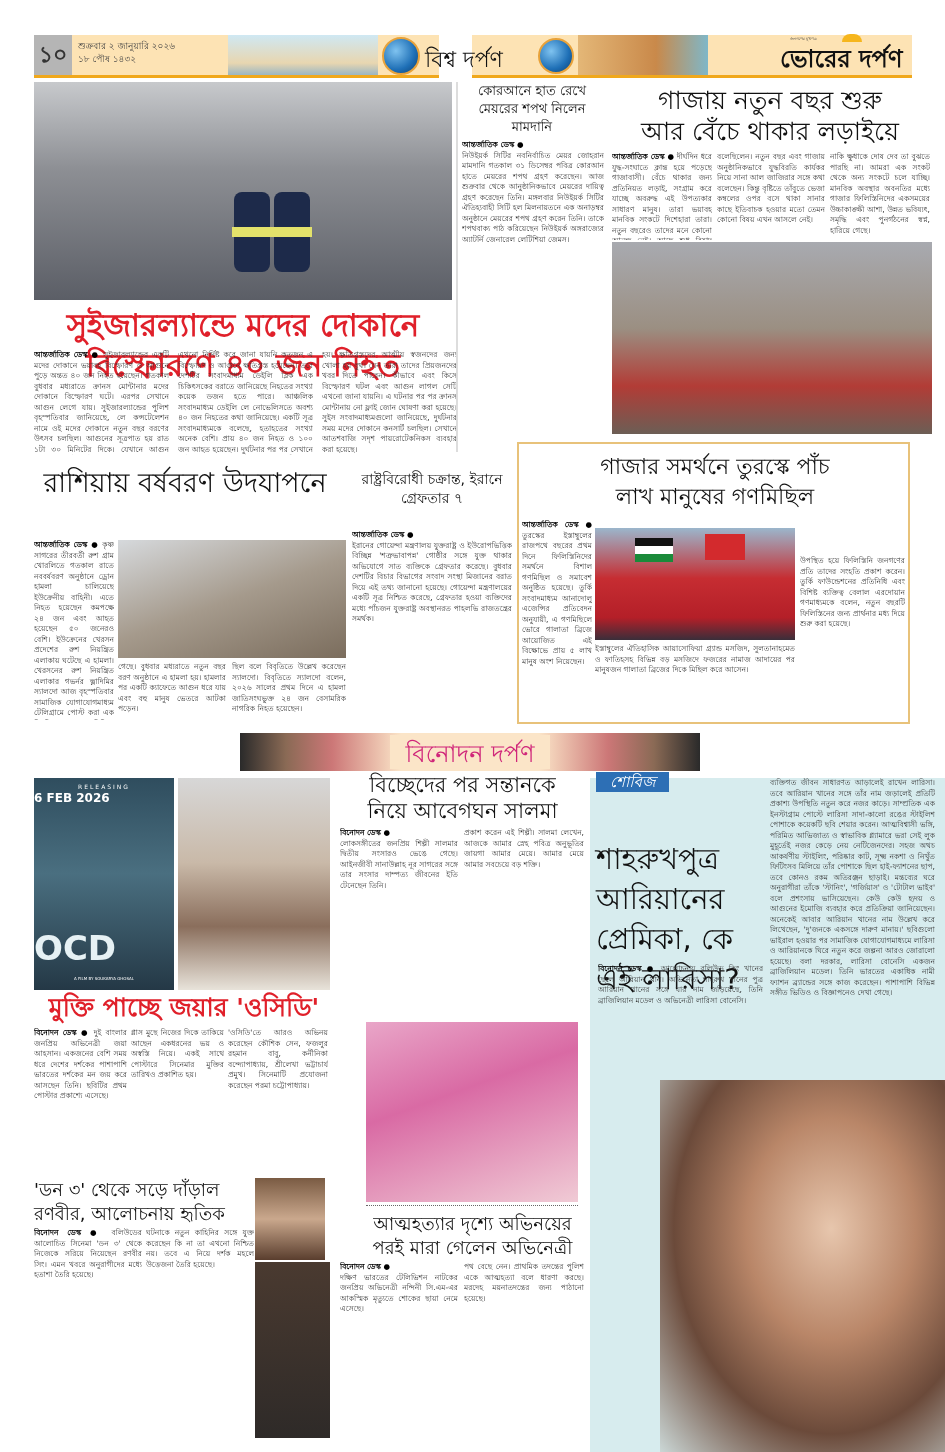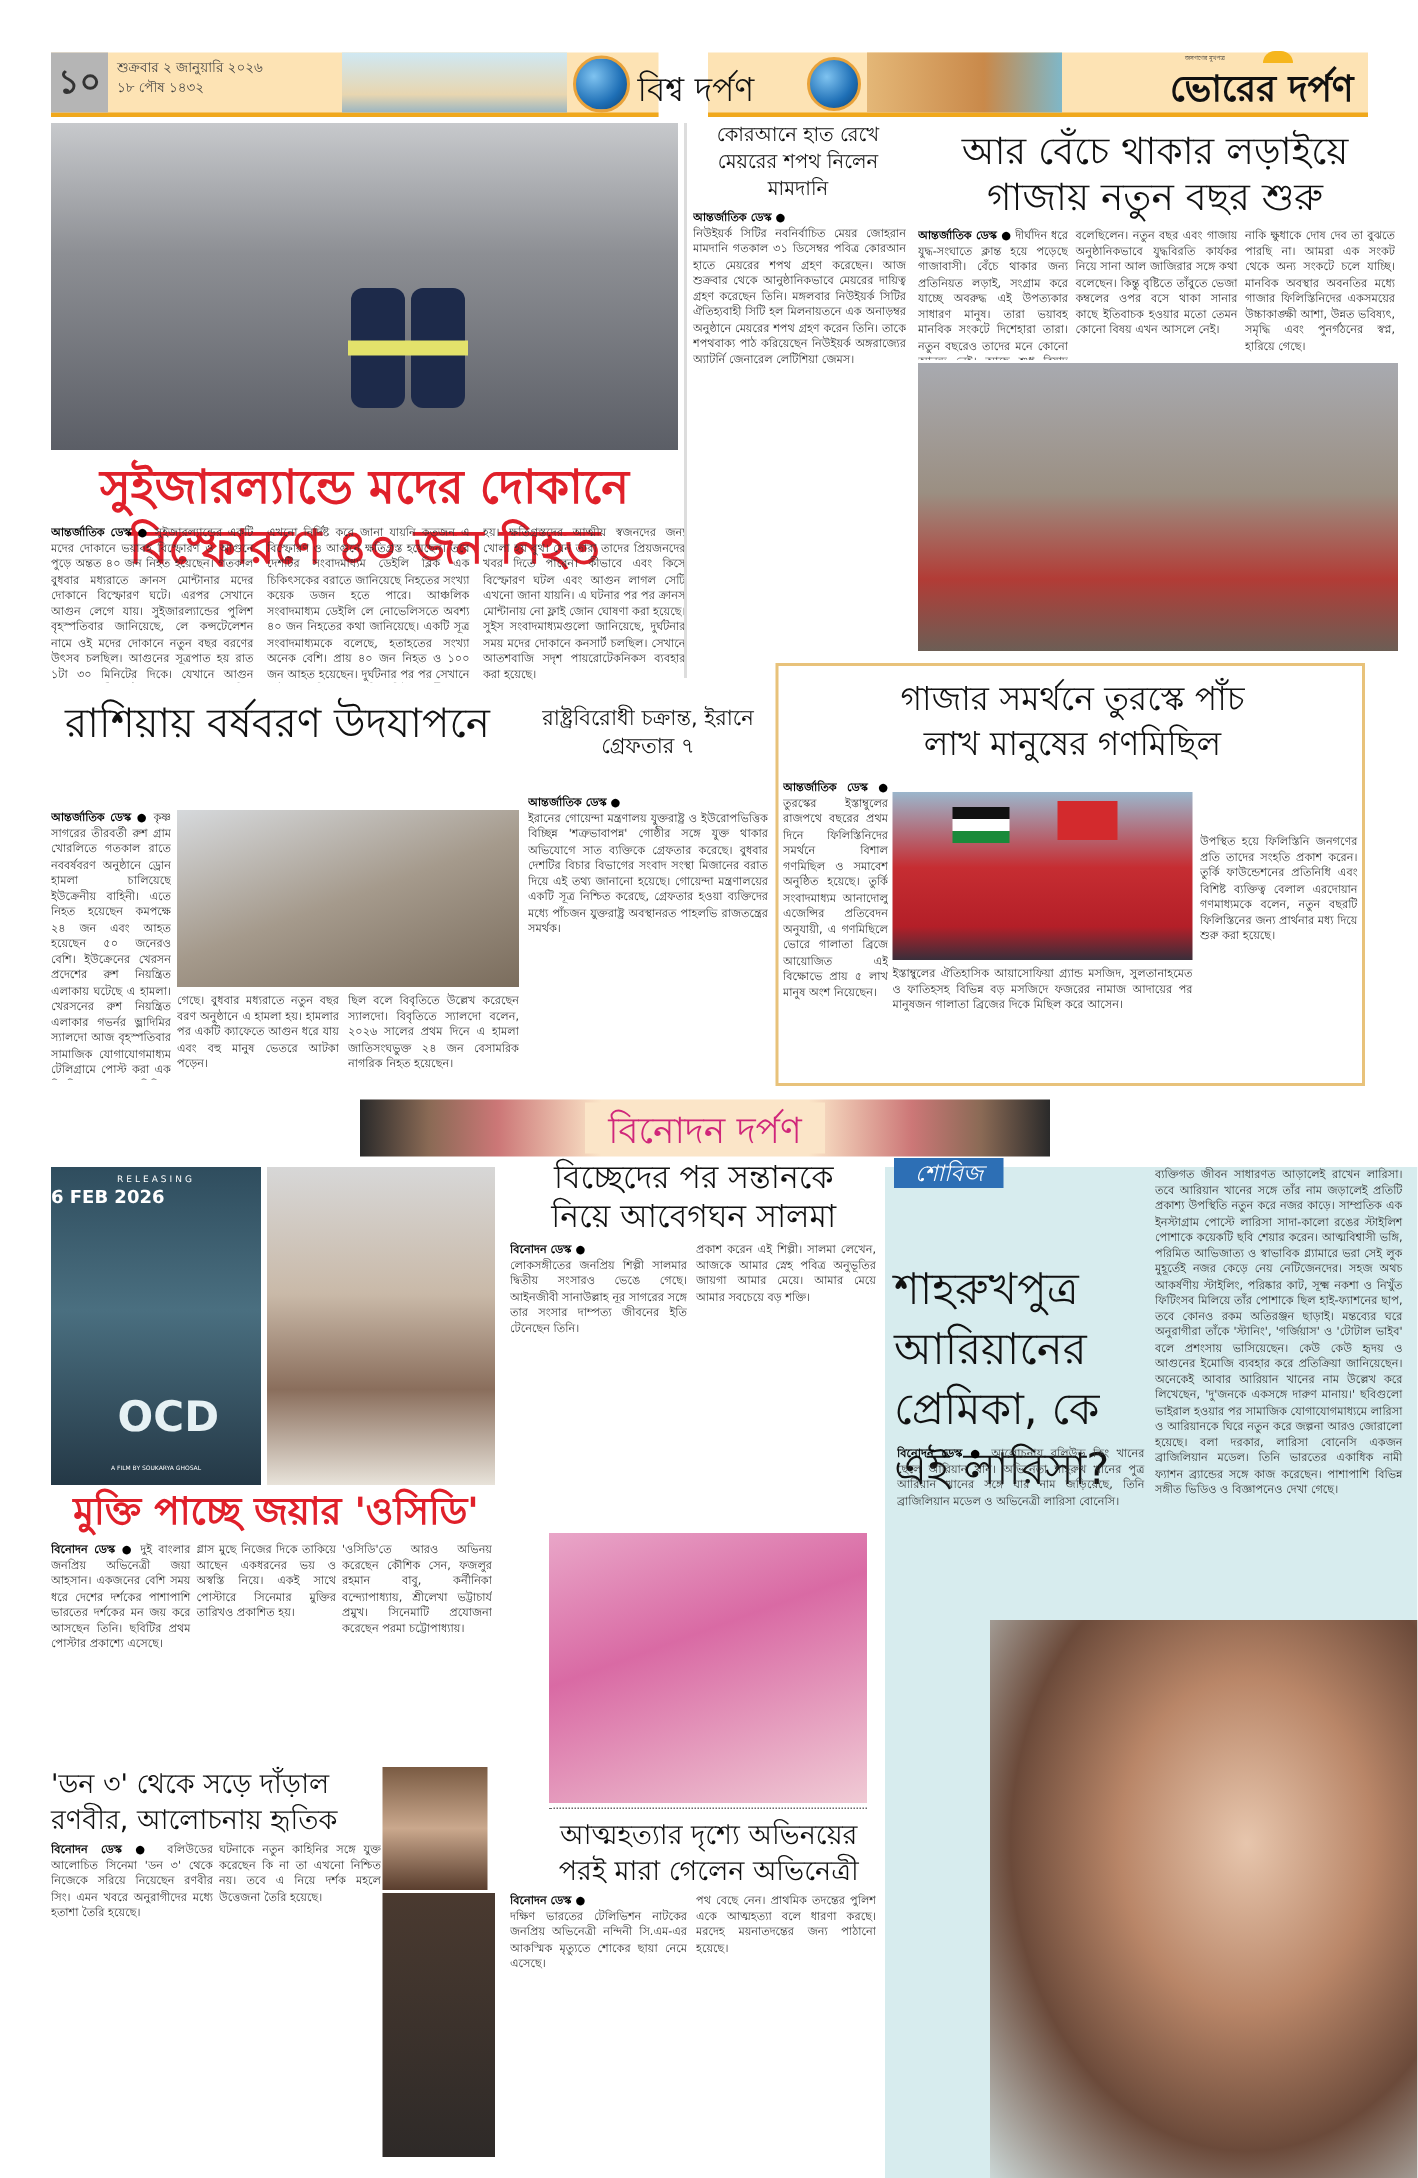--- a/index.html
+++ b/index.html
@@ -62,22 +62,22 @@
 <div class="abs body-text" style="left:322px;top:350px;width:135px;height:105px;">হয়। ক্ষতিগ্রস্তদের আত্মীয় স্বজনদের জন্য খোলা হয় বুথ। যেন তারা তাদের প্রিয়জনদের খবর দিতে পারেন। কীভাবে এবং কিসে বিস্ফোরণ ঘটল এবং আগুন লাগল সেটি এখনো জানা যায়নি। এ ঘটনার পর পর ক্রানস মোন্টানায় নো ফ্লাই জোন ঘোষণা করা হয়েছে। সুইস সংবাদমাধ্যমগুলো জানিয়েছে, দুর্ঘটনার সময় মদের দোকানে কনসার্ট চলছিল। সেখানে আতশবাজি সদৃশ পায়রোটেকনিকস ব্যবহার করা হয়েছে।</div>
 
 <div class="abs" style="left:456px;top:82px;width:2px;height:370px;background:#ddd;"></div>
 <div class="abs headline" style="left:462px;top:82px;width:140px;font-size:13px;line-height:18px;">কোরআনে হাত রেখে মেয়রের শপথ নিলেন মামদানি</div>
 <div class="abs body-text" style="left:462px;top:140px;width:142px;height:310px;">
   <span class="desk">আন্তর্জাতিক ডেস্ক ●</span><br>
   <span>নিউইয়র্ক সিটির নবনির্বাচিত মেয়র জোহরান মামদানি গতকাল ৩১ ডিসেম্বর পবিত্র কোরআন হাতে মেয়রের শপথ গ্রহণ করেছেন। আজ শুক্রবার থেকে আনুষ্ঠানিকভাবে মেয়রের দায়িত্ব গ্রহণ করেছেন তিনি। মঙ্গলবার নিউইয়র্ক সিটির ঐতিহ্যবাহী সিটি হল মিলনায়তনে এক অনাড়ম্বর অনুষ্ঠানে মেয়রের শপথ গ্রহণ করেন তিনি। তাকে শপথবাক্য পাঠ করিয়েছেন নিউইয়র্ক অঙ্গরাজ্যের অ্যাটর্নি জেনারেল লেটিশিয়া জেমস।</span>
 </div>
 
 <div class="abs headline" style="left:610px;top:85px;width:320px;font-size:25px;line-height:31px;">
+  <div>গাজায় নতুন বছর শুরু</div>
   <div>আর বেঁচে থাকার লড়াইয়ে</div>
-  <div>গাজায় নতুন বছর শুরু</div>
 </div>
 <div class="abs body-text" style="left:612px;top:152px;width:100px;height:88px;">
   <span class="desk">আন্তর্জাতিক ডেস্ক ●</span>
   <span>দীর্ঘদিন ধরে যুদ্ধ-সংঘাতে ক্লান্ত হয়ে পড়েছে গাজাবাসী। বেঁচে থাকার জন্য প্রতিনিয়ত লড়াই, সংগ্রাম করে যাচ্ছে অবরুদ্ধ এই উপত্যকার সাধারণ মানুষ। তারা ভয়াবহ মানবিক সংকটে দিশেহারা তারা। নতুন বছরেও তাদের মনে কোনো আনন্দ নেই। আছে শুধু বিষাদ আর হতাশা।</span>
 </div>
 <div class="abs body-text" style="left:717px;top:152px;width:108px;height:88px;">বলেছিলেন। নতুন বছর এবং গাজায় অনুষ্ঠানিকভাবে যুদ্ধবিরতি কার্যকর নিয়ে সানা আল জাজিরার সঙ্গে কথা বলেছেন। কিন্তু বৃষ্টিতে তাঁবুতে ভেজা কম্বলের ওপর বসে থাকা সানার কাছে ইতিবাচক হওয়ার মতো তেমন কোনো বিষয় এখন আসলে নেই।</div>
 <div class="abs body-text" style="left:830px;top:152px;width:100px;height:88px;">নাকি ক্ষুধাকে দোষ দেব তা বুঝতে পারছি না। আমরা এক সংকট থেকে অন্য সংকটে চলে যাচ্ছি। মানবিক অবস্থার অবনতির মধ্যে গাজার ফিলিস্তিনিদের একসময়ের উচ্চাকাঙ্ক্ষী আশা, উন্নত ভবিষ্যৎ, সমৃদ্ধি এবং পুনর্গঠনের স্বপ্ন, হারিয়ে গেছে।</div>
 <div class="abs photo" style="left:612px;top:242px;width:320px;height:192px;background:linear-gradient(180deg,#a8aab0 0%,#9b8f82 45%,#b23c36 75%,#6c5e55 100%);"></div>
 
 <div class="abs headline" style="left:20px;top:466px;width:330px;font-size:27px;line-height:34px;">
@@ -112,21 +112,21 @@
 </div>
 <div class="abs body-text" style="left:595px;top:644px;width:200px;height:76px;">ইস্তাম্বুলের ঐতিহাসিক আয়াসোফিয়া গ্র্যান্ড মসজিদ, সুলতানাহমেত ও ফাতিহসহ বিভিন্ন বড় মসজিদে ফজরের নামাজ আদায়ের পর মানুষজন গালাতা ব্রিজের দিকে মিছিল করে আসেন।</div>
 <div class="abs body-text" style="left:800px;top:556px;width:105px;height:192px;">উপস্থিত হয়ে ফিলিস্তিনি জনগণের প্রতি তাদের সংহতি প্রকাশ করেন। তুর্কি ফাউন্ডেশনের প্রতিনিধি এবং বিশিষ্ট ব্যক্তিত্ব বেলাল এরদোয়ান গণমাধ্যমকে বলেন, নতুন বছরটি ফিলিস্তিনের জন্য প্রার্থনার মধ্য দিয়ে শুরু করা হয়েছে।</div>
 
 <div class="abs ent-banner"></div>
 <div class="abs ent-title">বিনোদন দর্পণ</div>
 
 <div class="abs photo" style="left:34px;top:778px;width:140px;height:212px;background:linear-gradient(180deg,#2f4d5e 0%,#4a6f80 45%,#243846 100%);">
   <div class="abs" style="left:0;top:5px;width:140px;text-align:center;font-size:6px;color:#fff;letter-spacing:2px;">RELEASING</div>
   <div class="abs" style="left:0;top:13px;width:140px;font-size:12px;font-weight:bold;color:#fff;">6 FEB 2026</div>
-  <div class="abs" style="left:0;top:150px;width:112px;text-align:right;font-size:28px;font-weight:bold;color:#e6f1f4;">OCD</div>
+  <div class="abs" style="left:0;top:150px;width:112px;text-align:left;font-size:34px;font-weight:bold;color:#e6f1f4;">OCD</div>
   <div class="abs" style="left:0;top:198px;width:140px;text-align:center;font-size:4px;color:#fff;">A FILM BY SOUKARYA GHOSAL</div>
 </div>
 <div class="abs photo" style="left:178px;top:778px;width:152px;height:212px;background:linear-gradient(180deg,#d7d7d7 0%,#c9b9a8 40%,#8a6e5c 70%,#e8e3da 100%);"></div>
 
 <div class="abs headline-red" style="left:34px;top:993px;width:300px;font-size:25px;line-height:30px;">মুক্তি পাচ্ছে জয়ার 'ওসিডি'</div>
 <div class="abs body-text" style="left:34px;top:1028px;width:93px;height:135px;">
   <span class="desk">বিনোদন ডেস্ক ●</span>
   <span>দুই বাংলার জনপ্রিয় অভিনেত্রী জয়া আহসান। একজনের বেশি সময় ধরে দেশের দর্শকের পাশাপাশি ভারতের দর্শকের মন জয় করে আসছেন তিনি। ছবিটির প্রথম পোস্টার প্রকাশ্যে এসেছে।</span>
 </div>
 <div class="abs body-text" style="left:131px;top:1028px;width:93px;height:135px;">গ্লাস মুছে নিজের দিকে তাকিয়ে আছেন একধরনের ভয় ও অস্বস্তি নিয়ে। একই সাথে পোস্টারে সিনেমার মুক্তির তারিখও প্রকাশিত হয়।</div>

